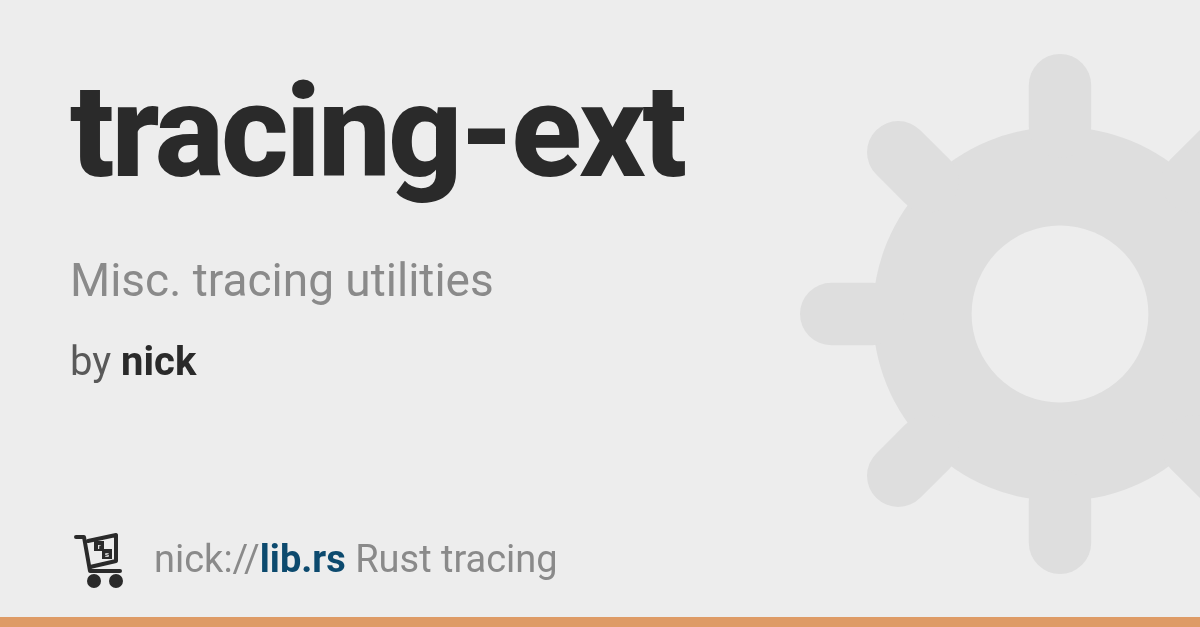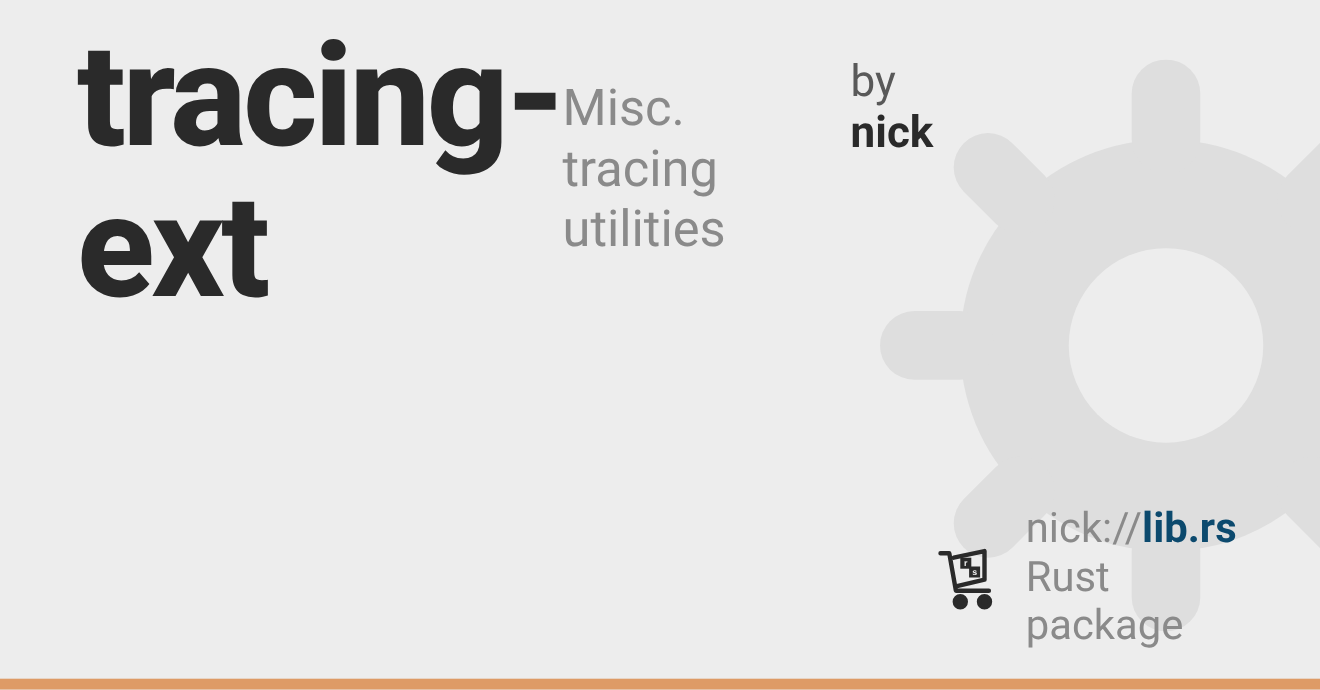--- a/index.html
+++ b/index.html
@@ -15,44 +15,43 @@
     top: 50%;
     transform: translateY(-50%);
     width: 520px;
     height: 520px;
     z-index: 0;
   }
   .gear-bg svg { width: 100%; height: 100%; }
   .content {
     position: relative;
     z-index: 1;
-    padding: 20px 70px 0 70px;
+    padding: 64px 70px 0 70px;
     height: 100%;
     display: flex;
-    flex-direction: row;
+    flex-direction: column;
   }
   .title {
     font-size: 130px;
     font-weight: 800;
     color: #2a2a2a;
     letter-spacing: -3px;
     line-height: 1.05;
   }
   .desc {
     font-size: 46px;
     font-weight: 400;
     color: #8a8a8a;
     margin-top: 52px;
     line-height: 1.2;
   }
   .byline {
     font-size: 40px;
     color: #595959;
     margin-top: 30px;
-    margin-left: 30px;
   }
   .byline .author {
     font-weight: 700;
     color: #2a2a2a;
   }
   .footer {
     margin-top: auto;
     padding-bottom: 36px;
     display: flex;
     align-items: center;
@@ -123,18 +122,18 @@
         </g>
         <g transform="translate(24,14)">
           <rect x="0" y="0" width="10" height="10" fill="#2a2a2a"></rect>
           <rect x="8" y="8" width="10" height="10" fill="#2a2a2a"></rect>
           <text x="5" y="8" font-size="8" font-weight="700" fill="#ededed" text-anchor="middle" font-family="Arial">r</text>
           <text x="13" y="16" font-size="8" font-weight="700" fill="#ededed" text-anchor="middle" font-family="Arial">s</text>
         </g>
       </svg>
     </div>
     <div class="footer-text">
-      <span>nick://</span><span class="domain">lib.rs</span><span> Rust package</span>
+      <span>nick://</span><span class="domain">lib.rs</span><span> Rust tracing</span>
     </div>
   </div>
 </div>
 
 <div class="bottom-bar"></div>
 
 </body></html>

